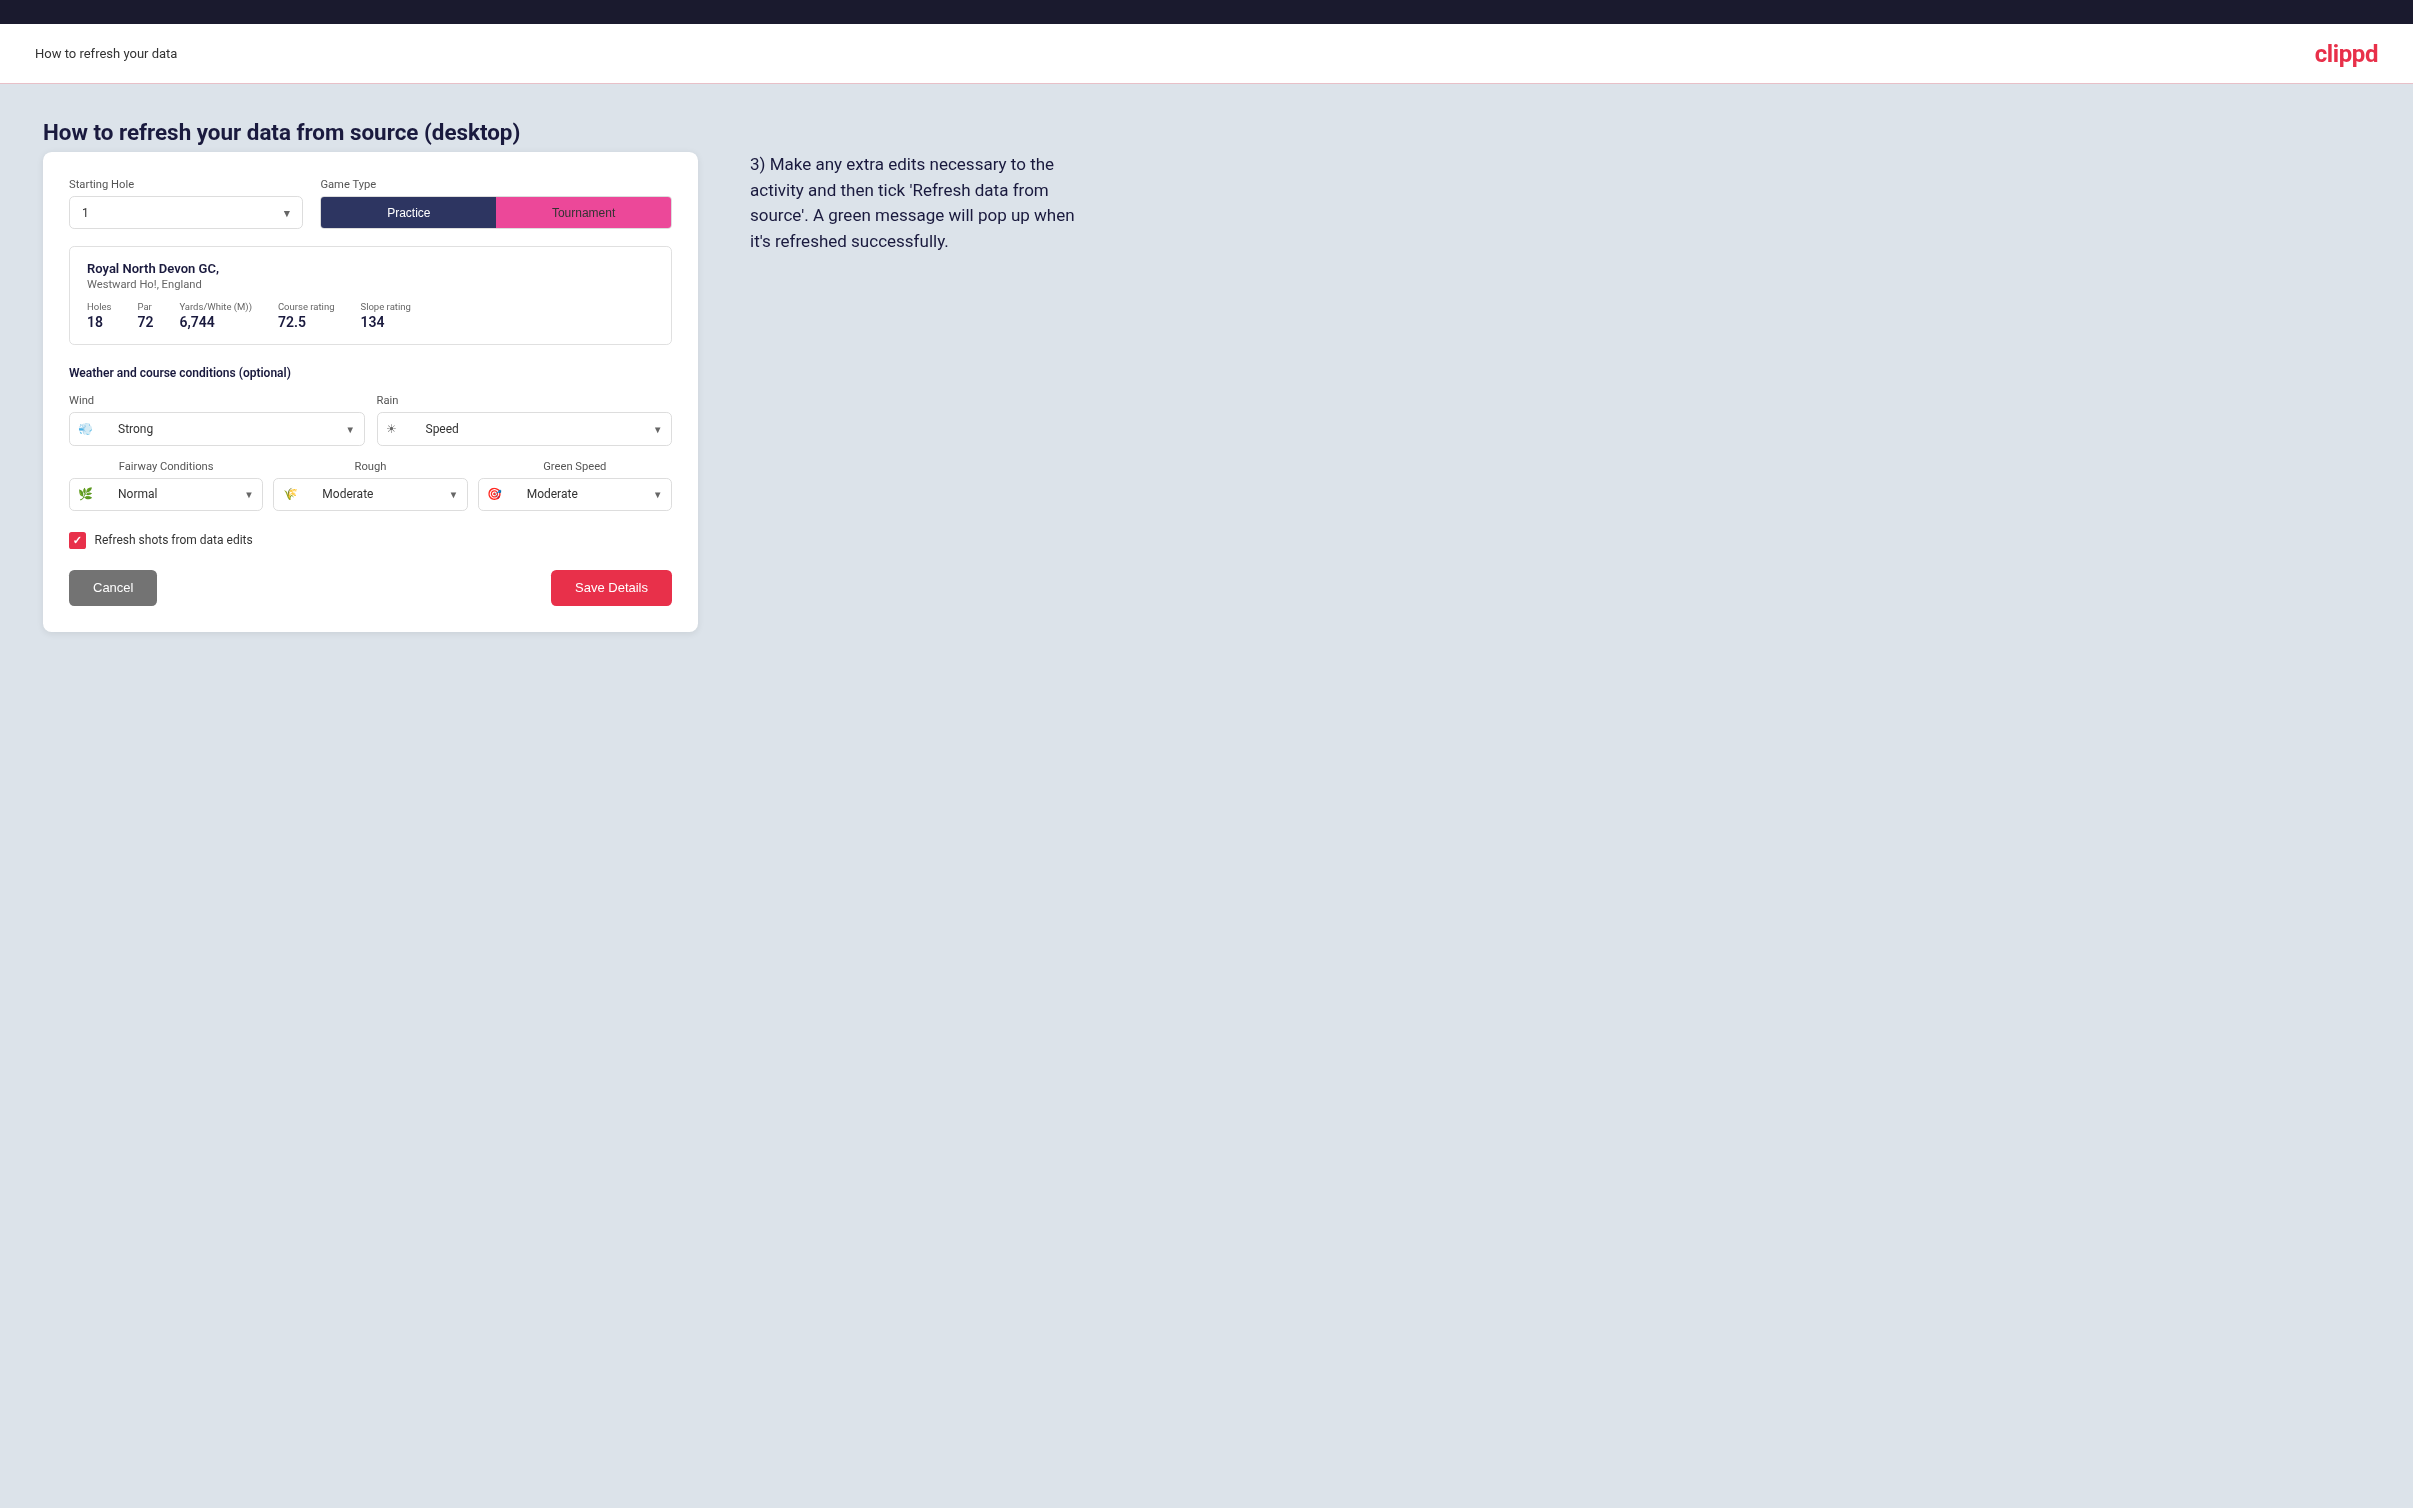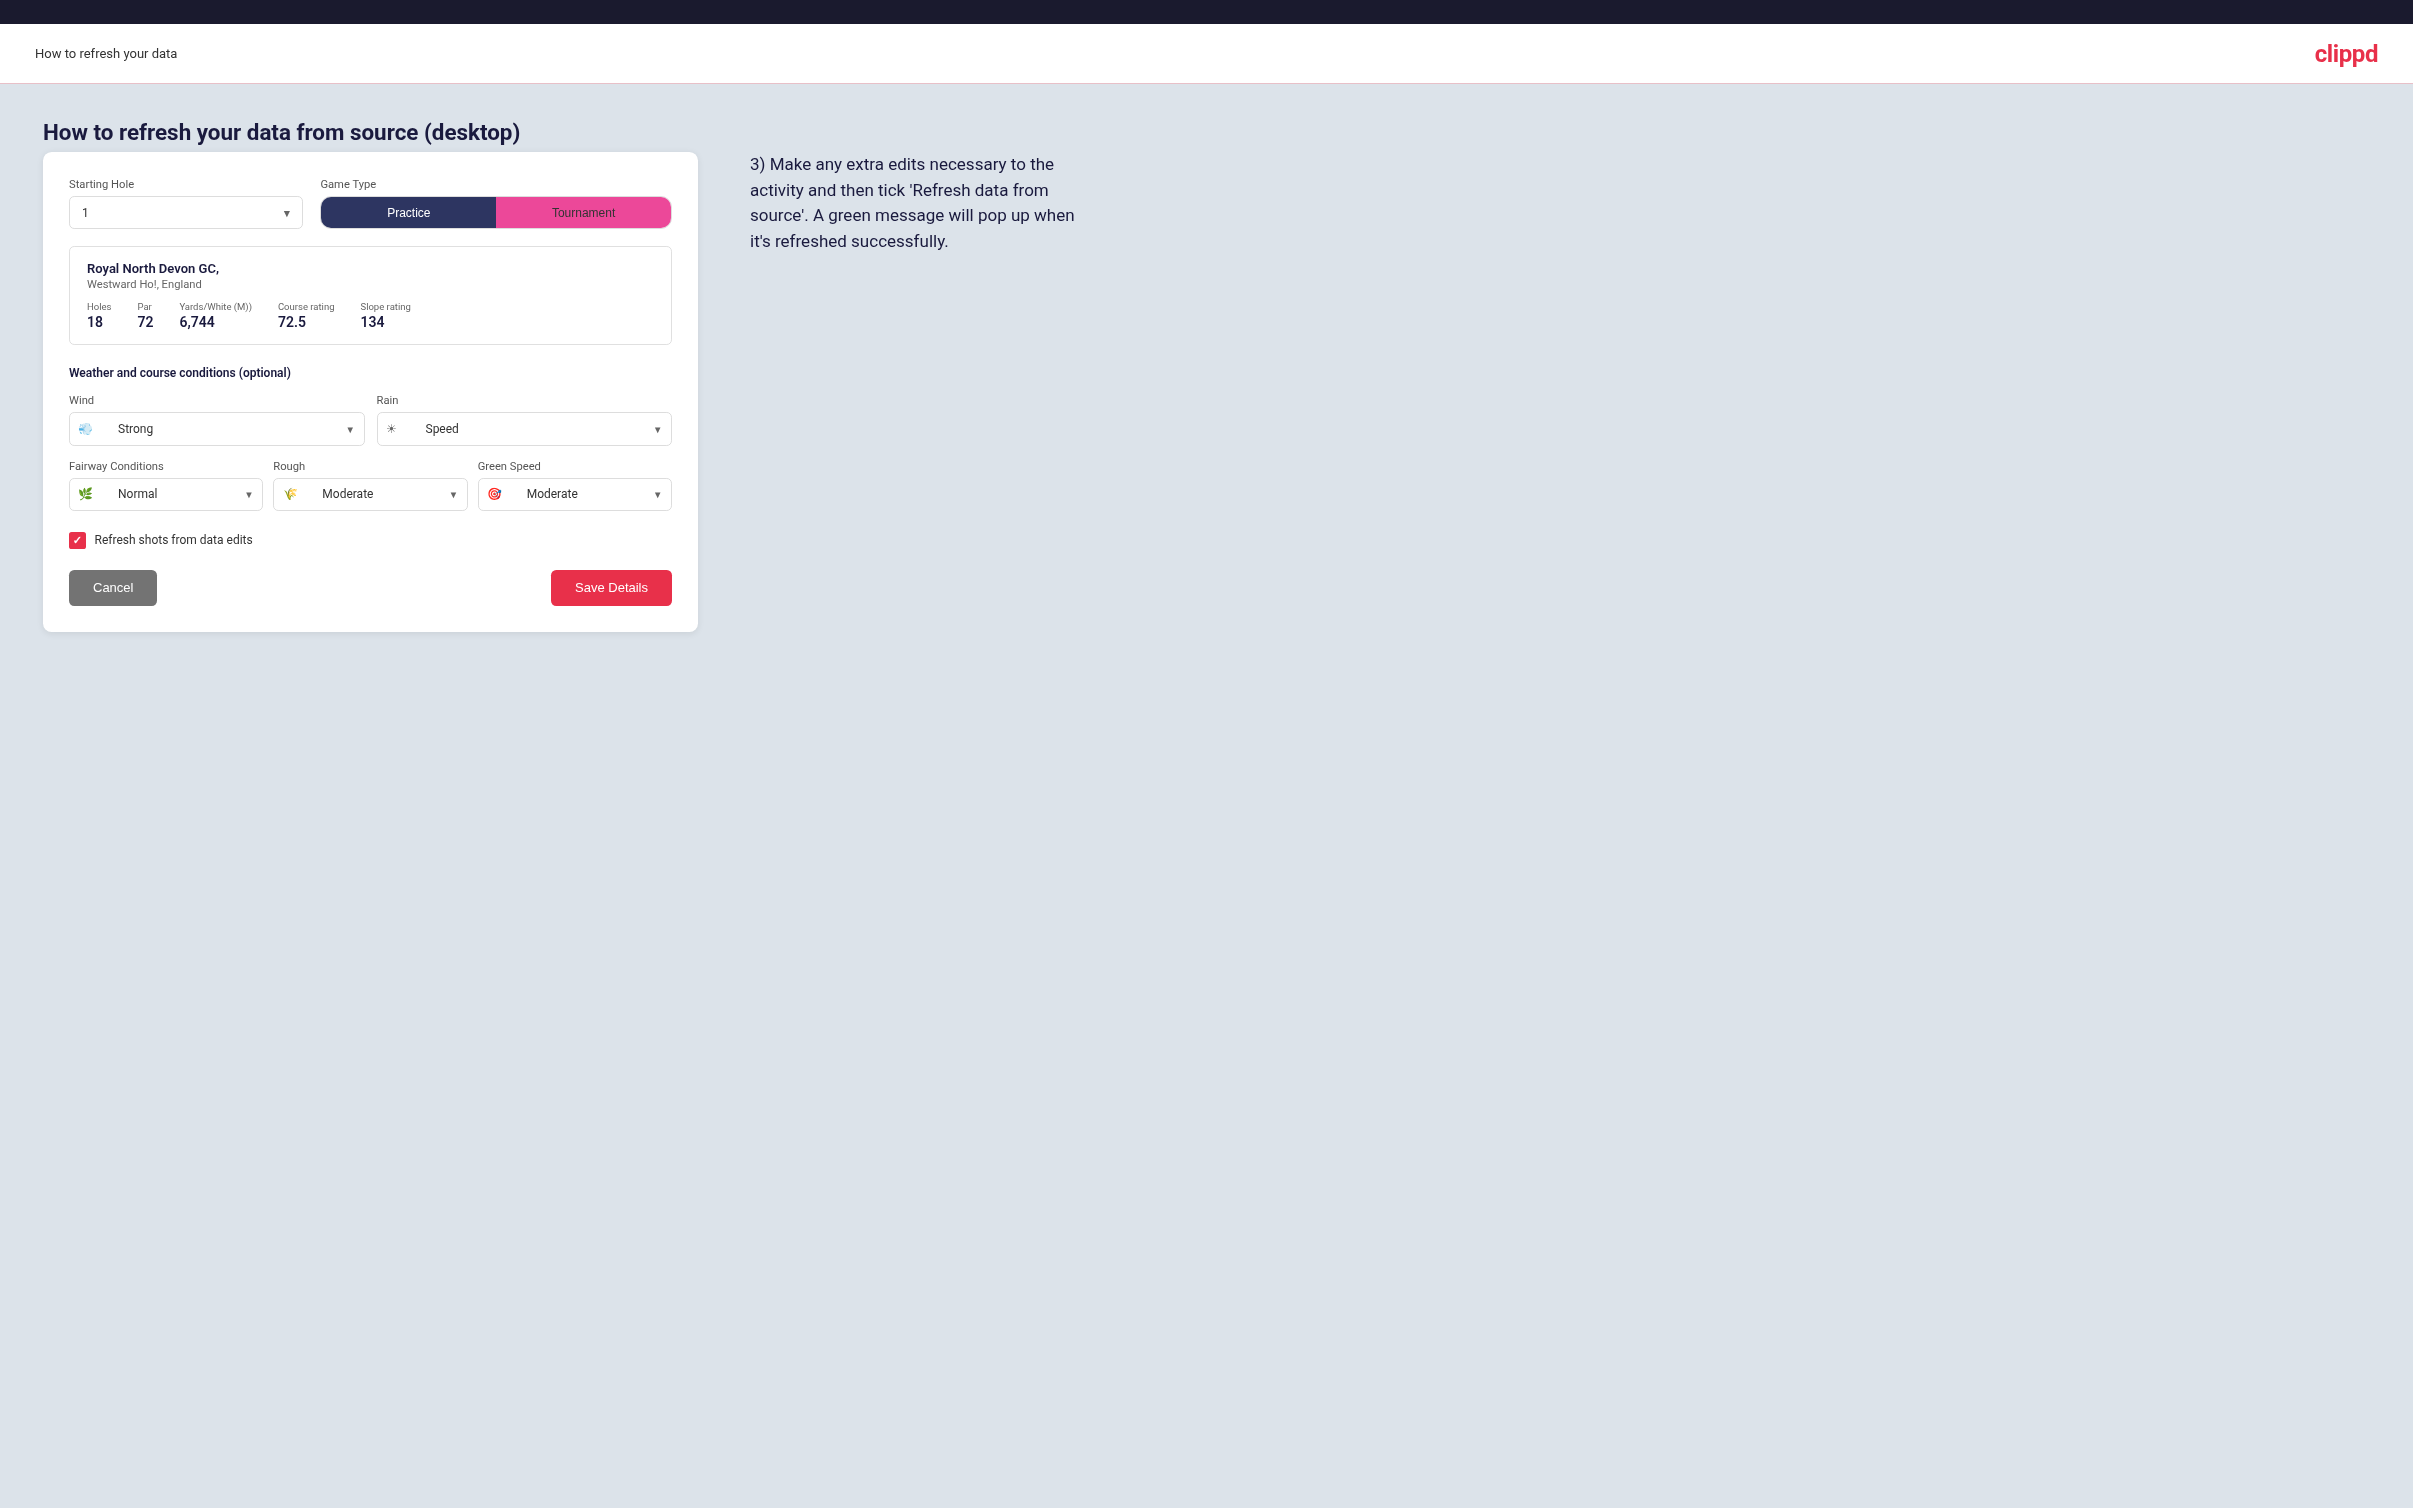--- a/index.html
+++ b/index.html
@@ -108,21 +108,21 @@
     .starting-hole-col {
       flex: 1;
     }
 
     .game-type-col {
       flex: 1.5;
     }
 
     .game-type-toggle {
       display: flex;
-      border-radius: 11px;
+      border-radius: 4px;
       overflow: hidden;
       border: 0.9px solid #ddd;
       margin-top: 3.5px;
     }
 
     .toggle-btn {
       flex: 1;
       padding: 8.6px;
       text-align: center;
       font-size: 12px;
@@ -195,20 +195,21 @@
       grid-template-columns: 1fr 1fr;
       gap: 12px;
       margin-bottom: 14px;
     }
 
     .conditions-grid-3 {
       display: grid;
       grid-template-columns: 1fr 1fr 1fr;
       gap: 10px;
       margin-bottom: 21px;
+      text-align: center;
     }
 
     .select-with-icon {
       position: relative;
       border: 0.9px solid #ddd;
       border-radius: 5.2px;
       padding: 8.6px 31px 8.6px 31px;
       font-size: 12px;
       color: #333;
       background: #fff;

